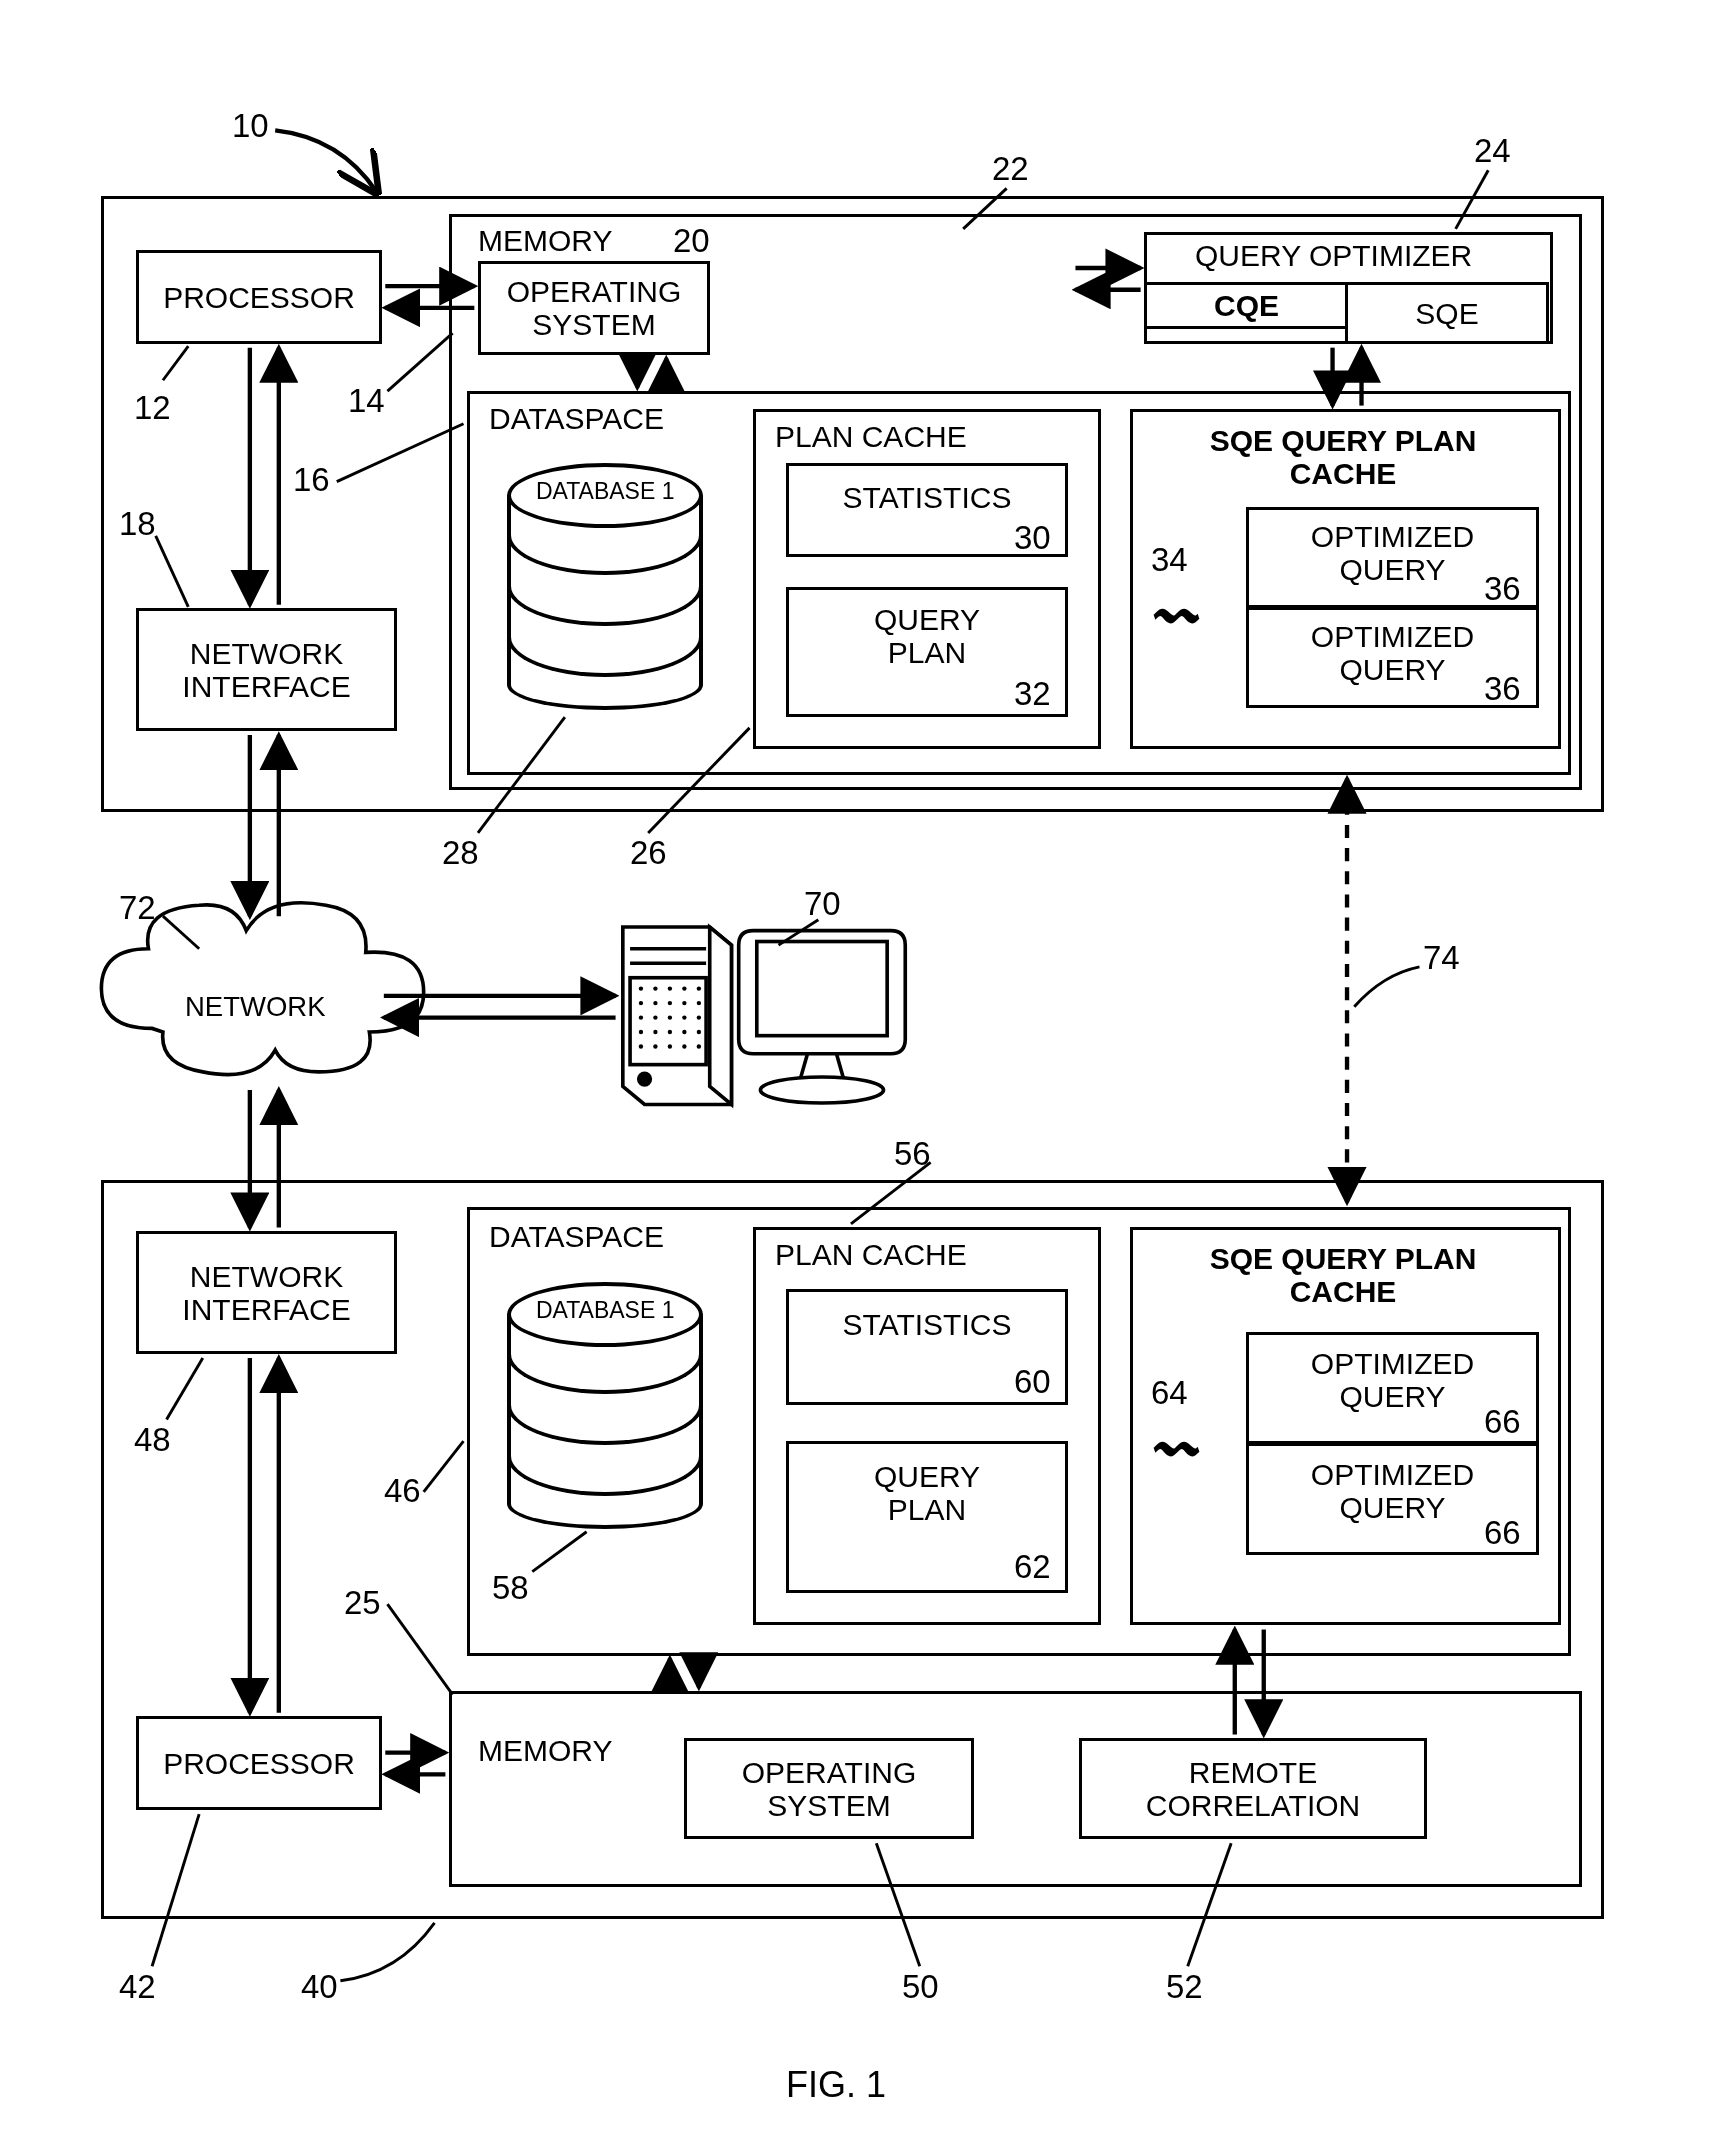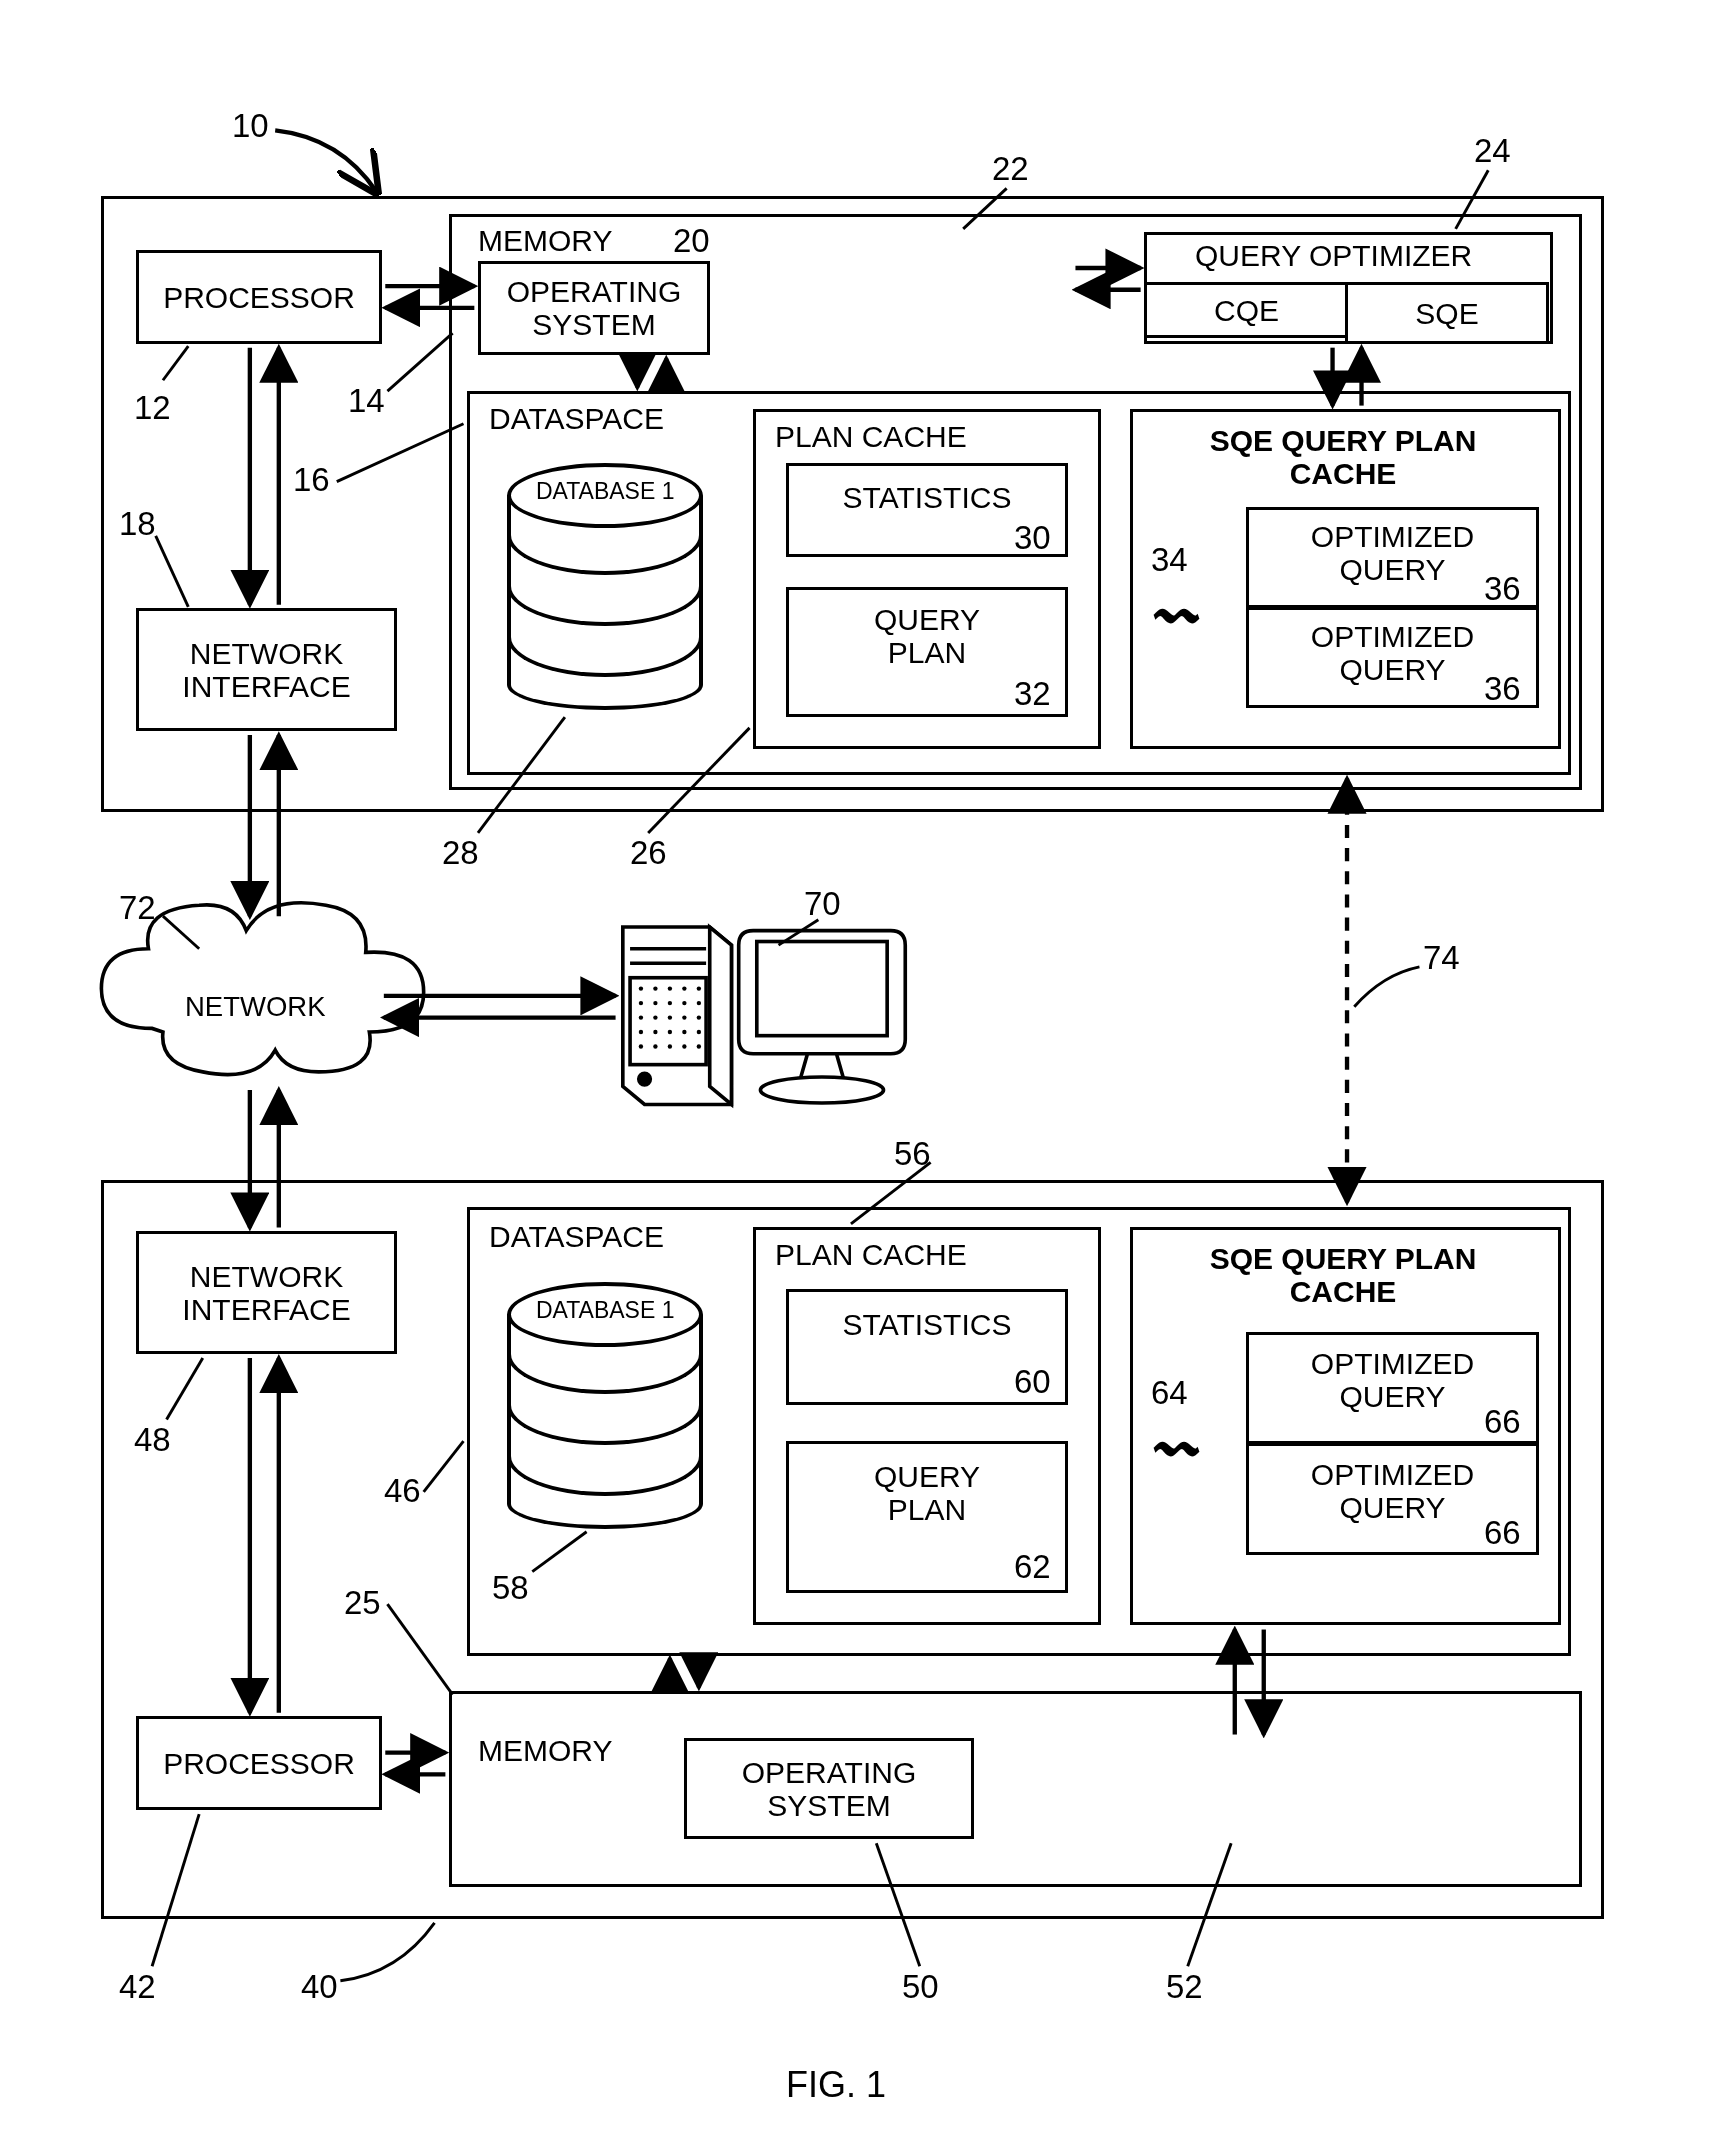--- a/index.html
+++ b/index.html
@@ -100,21 +100,21 @@
   <span class="text" style="left:478px; top:224px;">MEMORY</span>
 
   <div class="label-box" style="left:478px; top:261px; width:232px; height:94px;">
     <span style="white-space:pre-line;">OPERATING
 SYSTEM</span>
   </div>
 
 
   <div class="box" style="left:1144px; top:232px; width:409px; height:112px;"></div>
   <span class="text" style="left:1195px; top:239px;">QUERY OPTIMIZER</span>
-  <div class="label-box" style="left:1144px; top:282px; width:205px; height:56px; border-top-width:3.6px;">
+  <div class="label-box" style="left:1144px; top:282px; width:205px; height:47px; border-top-width:3.6px;font-weight:bold;">
     <span>CQE</span>
   </div>
   <div class="label-box" style="left:1345px; top:282px; width:204px; height:62px;">
     <span>SQE</span>
   </div>
 
   <div class="box" style="left:467px; top:391px; width:1104px; height:384px;"></div>
   <span class="text" style="left:489px; top:402px;">DATASPACE</span>
 
   <div class="db" style="left:507px; top:463px; width:196px; height:246px;">
@@ -230,20 +230,24 @@
     <span>PROCESSOR</span>
   </div>
 
   <div class="box" style="left:449px; top:1691px; width:1133px; height:196px;"></div>
   <span class="text" style="left:478px; top:1734px;">MEMORY</span>
 
   <div class="label-box" style="left:684px; top:1738px; width:290px; height:101px;">
     <span style="white-space:pre-line;">OPERATING
 SYSTEM</span>
   </div>
+  <div class="label-box" style="left:1079px; top:1738px; width:348px; height:101px;">
+    <span style="white-space:pre-line;">REMOTE
+CORRELATION</span>
+  </div>
 
   <div class="box" style="left:467px; top:1207px; width:1104px; height:449px;"></div>
   <span class="text" style="left:489px; top:1220px;">DATASPACE</span>
 
   <div class="db" style="left:507px; top:1282px; width:196px; height:246px;">
     <div class="ellipse" style="left:0; top:0; width:196px; height:65px;"></div>
     <div class="cyl" style="left:0; top:33px; width:196px; height:188px;"></div>
     <div class="arc" style="left:0; top:72px; width:196px; height:40px;"></div>
     <div class="arc" style="left:0; top:123px; width:196px; height:40px;"></div>
     <div class="arc" style="left:0; top:174px; width:196px; height:40px;"></div>

